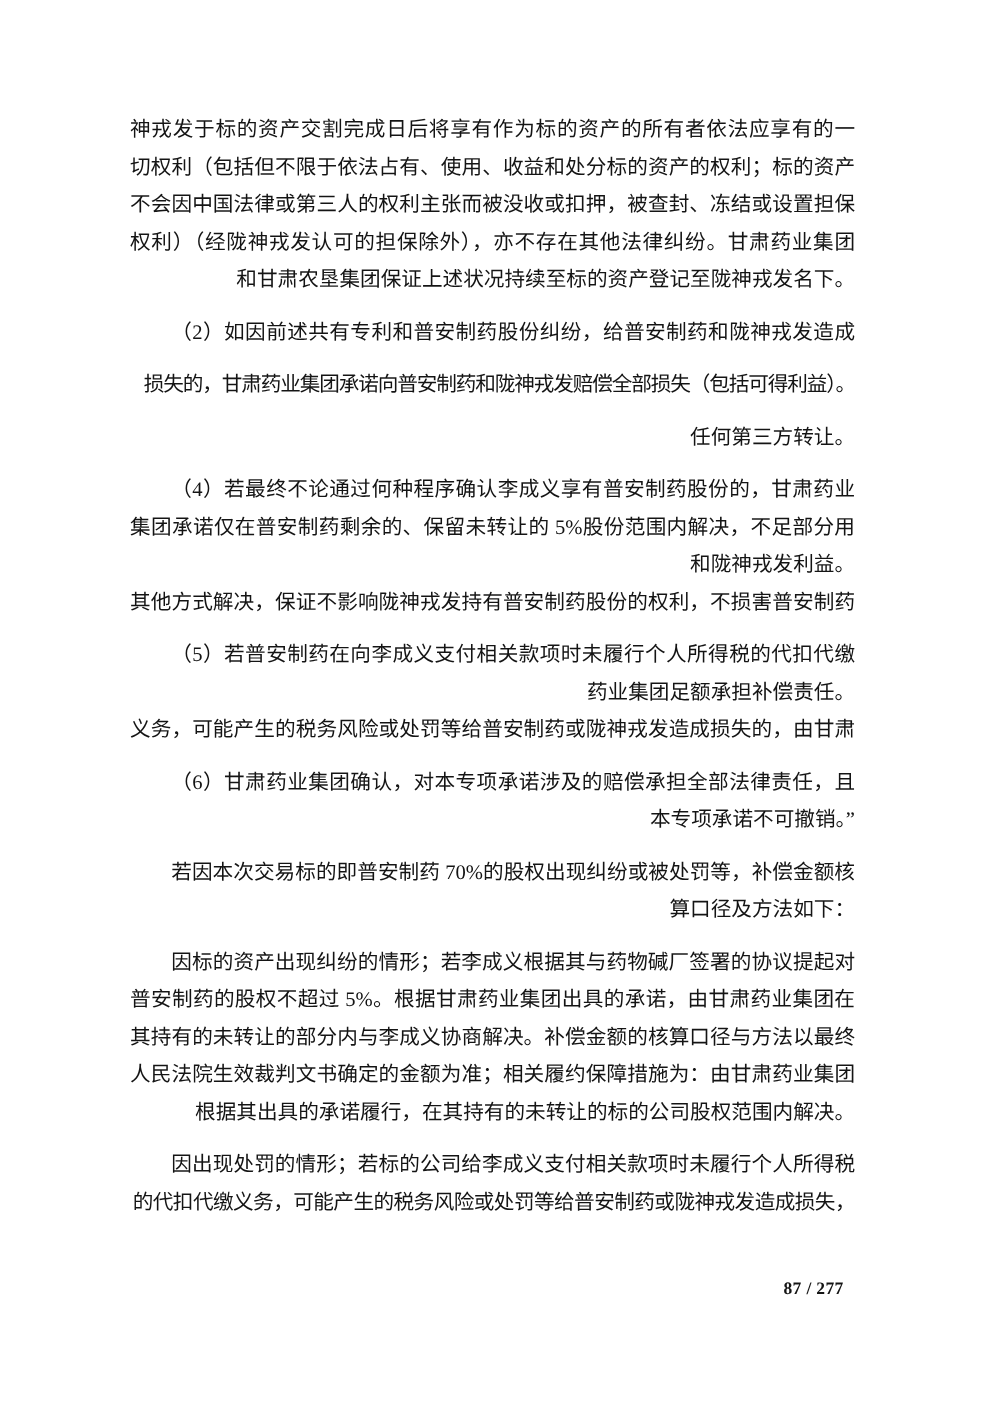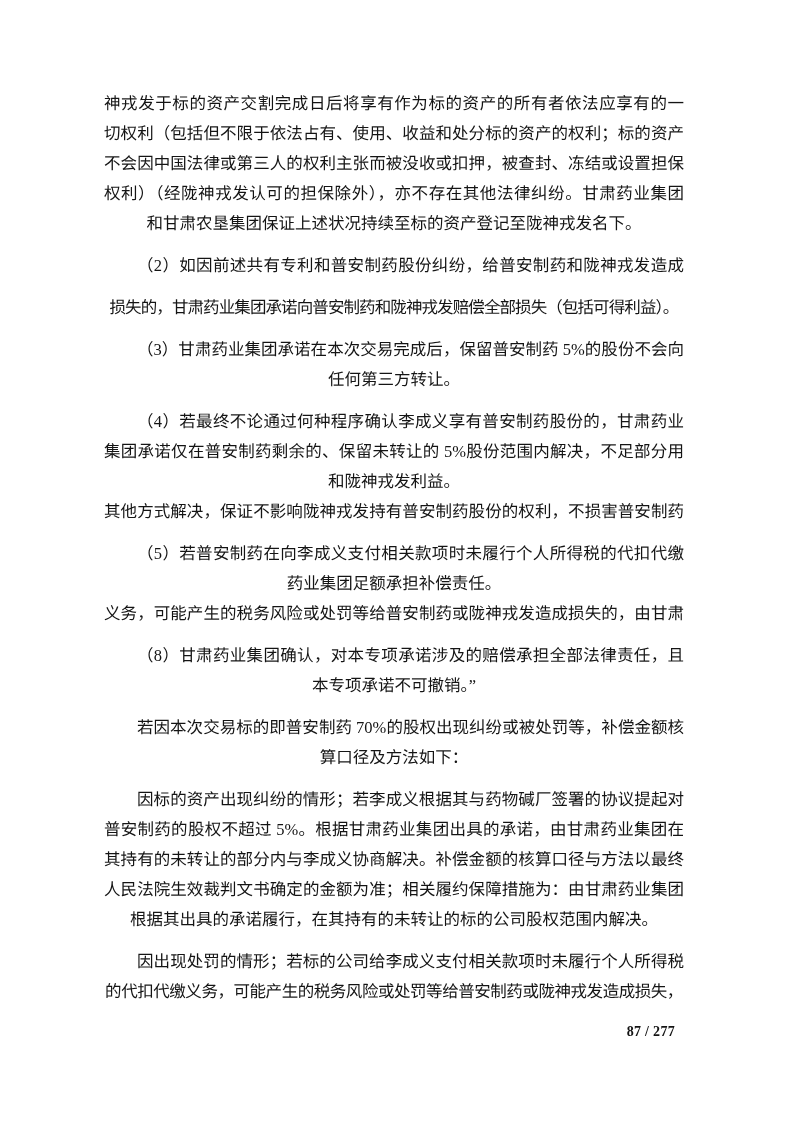--- a/index.html
+++ b/index.html
@@ -23,21 +23,21 @@
     width: 580px;
   }
   .para + .para {
     margin-top: 12px;
   }
   .line {
     font-size: 16.5px;
     line-height: 30px;
     height: 30px;
     overflow: hidden;
-    text-align: center;
+    text-align: right;
     white-space: normal;
   }
   .line.just {
     text-align: justify;
     text-align-last: justify;
   }
   .line.first-indent {
     text-indent: 33px;
   }
   .page-number {
@@ -60,36 +60,35 @@
         <div class="line just">切权利（包括但不限于依法占有、使用、收益和处分标的资产的权利；标的资产</div>
         <div class="line just">不会因中国法律或第三人的权利主张而被没收或扣押，被查封、冻结或设置担保</div>
         <div class="line just">权利）（经陇神戎发认可的担保除外），亦不存在其他法律纠纷。甘肃药业集团</div>
         <div class="line">和甘肃农垦集团保证上述状况持续至标的资产登记至陇神戎发名下。</div>
       </div>
       <div class="para">
         <div class="line just first-indent">（2）如因前述共有专利和普安制药股份纠纷，给普安制药和陇神戎发造成</div>
         <div class="line" style="letter-spacing: -0.9px; margin-top: 12px;">损失的，甘肃药业集团承诺向普安制药和陇神戎发赔偿全部损失（包括可得利益）。</div>
       </div>
       <div class="para">
-        <div class="line just first-indent">（3）甘肃药业集团承诺在本次交易完成后，保留普安制药 5%的股份不会向</div>
         <div class="line">任何第三方转让。</div>
       </div>
       <div class="para">
         <div class="line just first-indent">（4）若最终不论通过何种程序确认李成义享有普安制药股份的，甘肃药业</div>
         <div class="line just">集团承诺仅在普安制药剩余的、保留未转让的 5%股份范围内解决，不足部分用</div>
         <div class="line">和陇神戎发利益。</div>
         <div class="line just">其他方式解决，保证不影响陇神戎发持有普安制药股份的权利，不损害普安制药</div>
       </div>
       <div class="para">
         <div class="line just first-indent">（5）若普安制药在向李成义支付相关款项时未履行个人所得税的代扣代缴</div>
         <div class="line">药业集团足额承担补偿责任。</div>
         <div class="line just">义务，可能产生的税务风险或处罚等给普安制药或陇神戎发造成损失的，由甘肃</div>
       </div>
       <div class="para">
-        <div class="line just first-indent">（8）甘肃药业集团确认，对本专项承诺涉及的赔偿承担全部法律责任，且</div>
+        <div class="line just first-indent">（6）甘肃药业集团确认，对本专项承诺涉及的赔偿承担全部法律责任，且</div>
         <div class="line">本专项承诺不可撤销。”</div>
       </div>
       <div class="para">
         <div class="line just first-indent">若因本次交易标的即普安制药 70%的股权出现纠纷或被处罚等，补偿金额核</div>
         <div class="line">算口径及方法如下：</div>
       </div>
       <div class="para">
         <div class="line just first-indent">因标的资产出现纠纷的情形；若李成义根据其与药物碱厂签署的协议提起对</div>
         <div class="line just">普安制药的股权不超过 5%。根据甘肃药业集团出具的承诺，由甘肃药业集团在</div>
         <div class="line just">其持有的未转让的部分内与李成义协商解决。补偿金额的核算口径与方法以最终</div>

